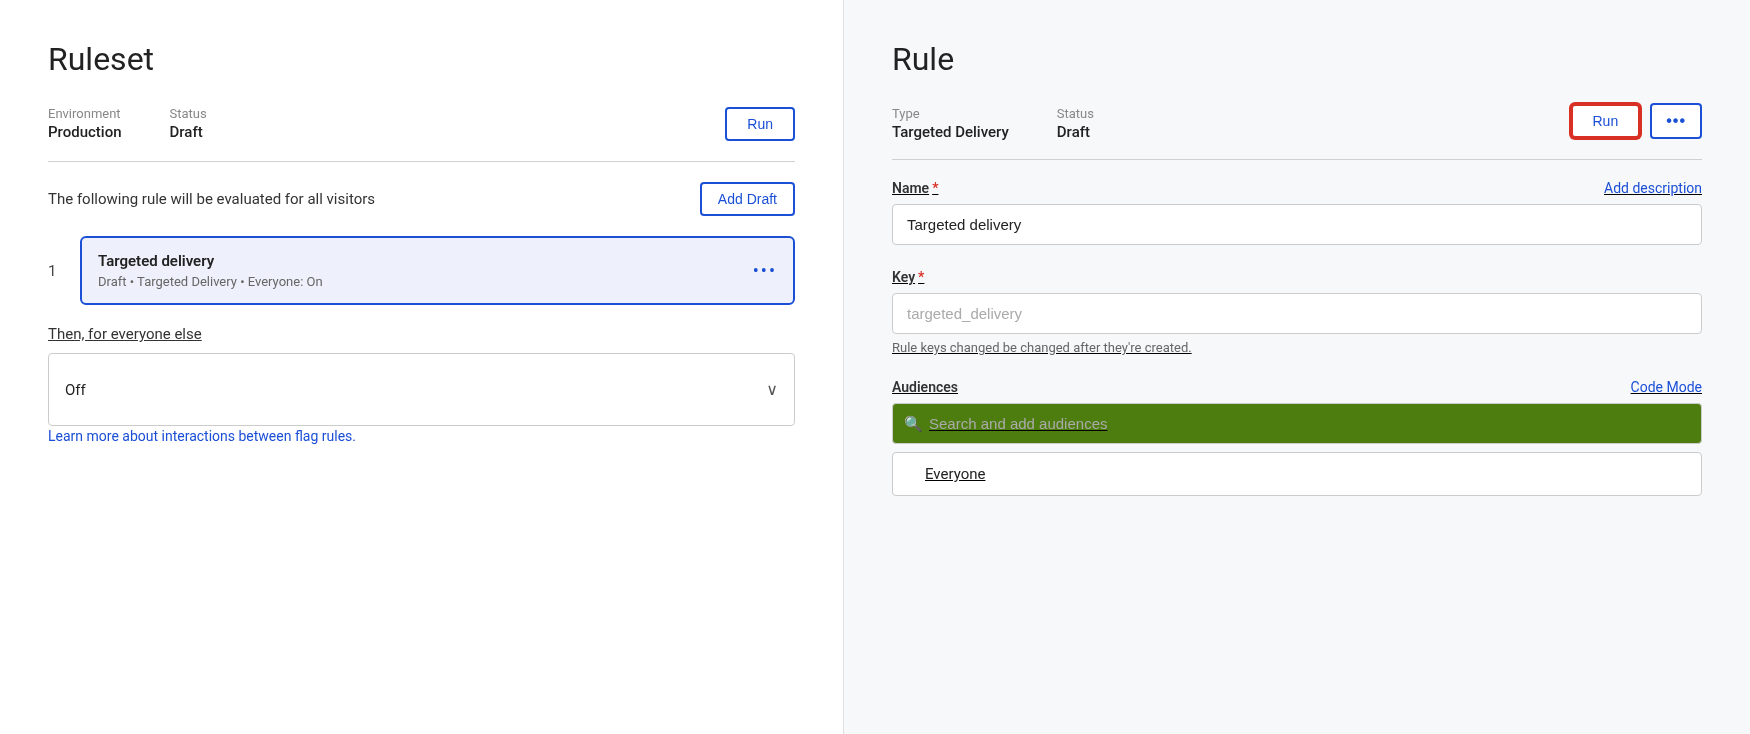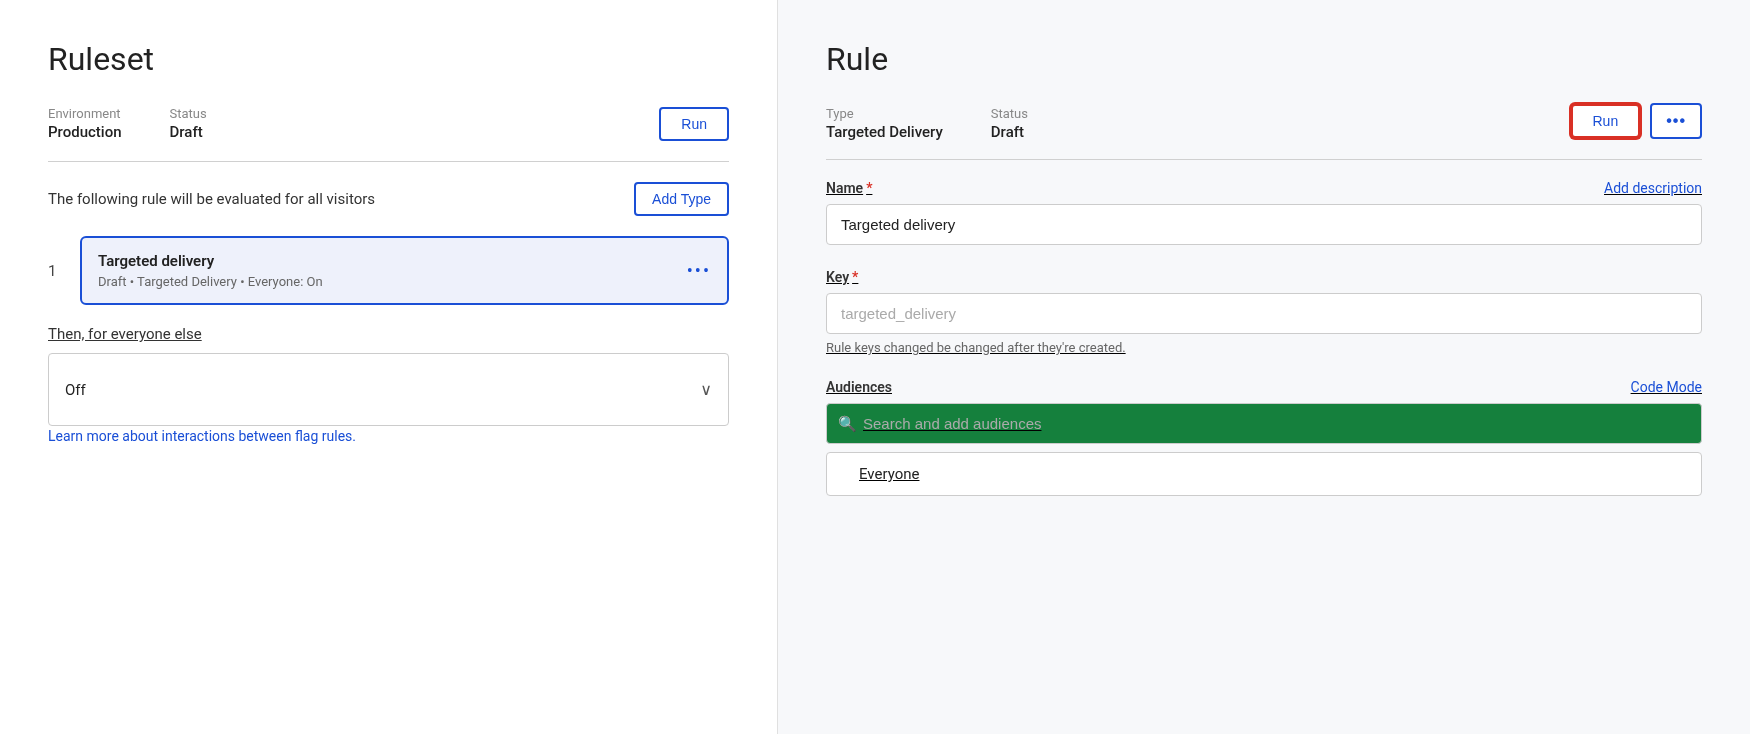--- a/index.html
+++ b/index.html
@@ -6,21 +6,21 @@
     body {
       font-family: -apple-system, BlinkMacSystemFont, 'Segoe UI', Roboto, sans-serif;
       background: #fff;
       display: flex;
       height: 734px;
       overflow: hidden;
     }
 
     
     .left-panel {
-      width: 778px;
+      width: 844px;
       padding: 40px 48px;
       background: #fff;
       border-right: 1px solid #e0e0e0;
       flex-shrink: 0;
     }
 
     .panel-title {
       font-size: 32px;
       font-weight: 400;
       color: #222;
@@ -300,21 +300,21 @@
       font-size: 15px;
     }
 
     .search-input {
       width: 100%;
       border: 1px solid #ccc;
       border-radius: 4px;
       padding: 11px 14px 11px 36px;
       font-size: 15px;
       color: #222;
-      background: #15803d;
+      background: #4d7c0f;
       outline: none;
     }
     .search-input::placeholder { color: #aaa; }
 
     .audience-tag {
       border: 1px solid #ccc;
       border-radius: 4px;
       padding: 12px 32px;
       font-size: 15px;
       color: #222;
@@ -340,21 +340,21 @@
   </div>
 
   <div class="header-actions">
     <button class="btn-run">Run</button>
   </div>
 
   <hr class="divider">
 
   <div class="rule-header-row">
     <span class="rule-header-text">The following rule will be evaluated for all visitors</span>
-    <button class="btn-add-rule">Add Type</button>
+    <button class="btn-add-rule">Add Draft</button>
   </div>
 
   <div class="rule-list">
     <div class="rule-item-row">
       <span class="rule-number">1</span>
       <div class="rule-card">
         <div>
           <div class="rule-card-title">Targeted delivery</div>
           <div class="rule-card-meta">Draft • Targeted Delivery • Everyone: On</div>
         </div>

